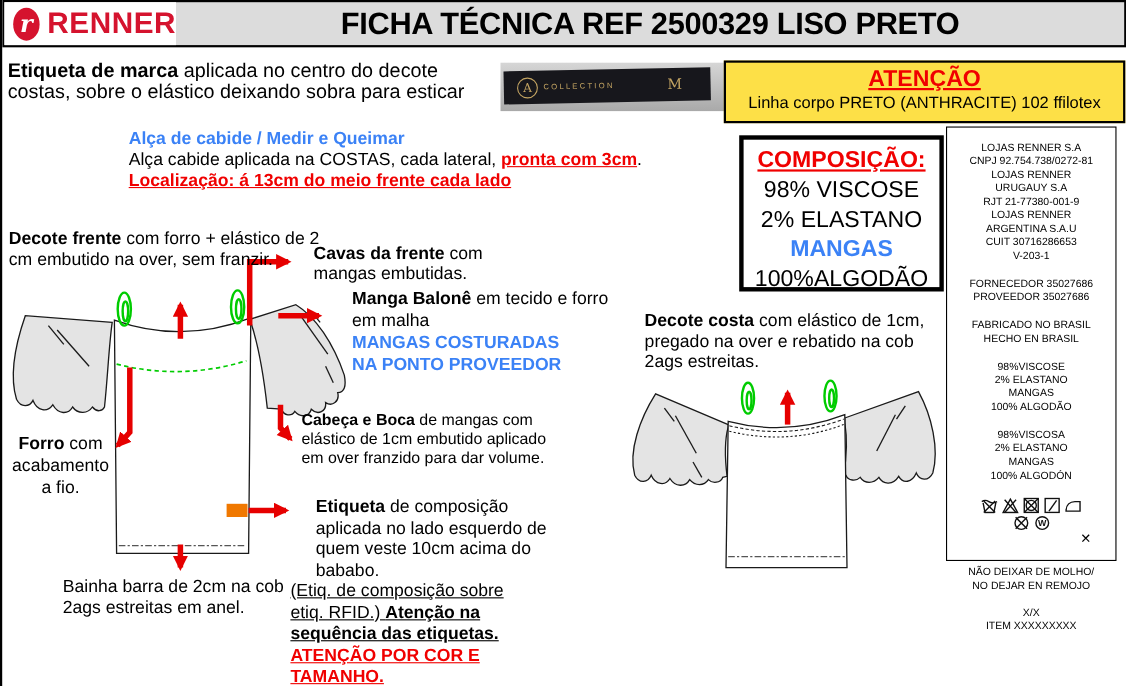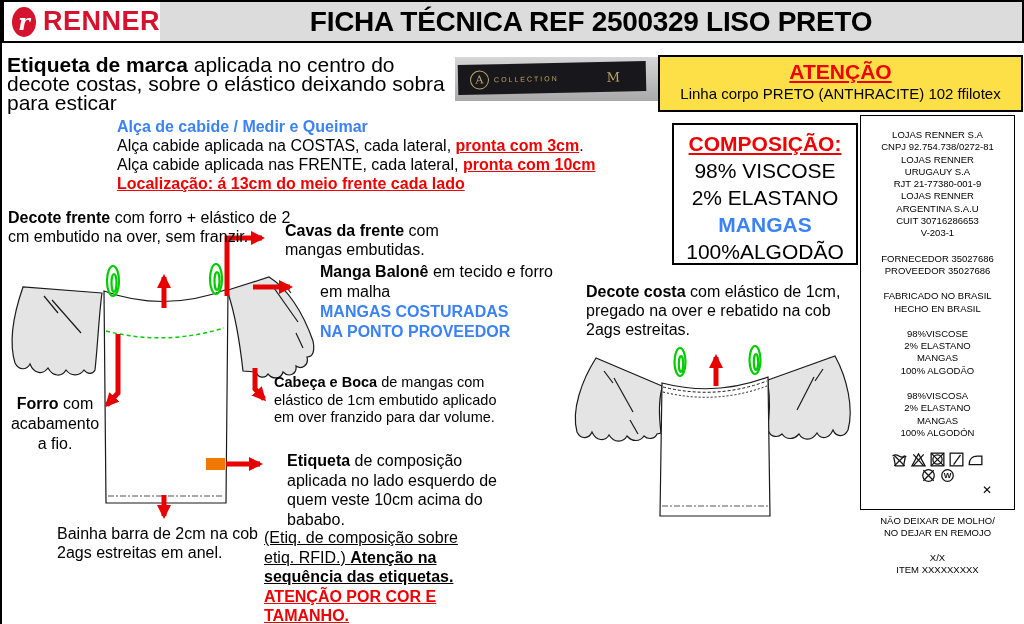--- a/index.html
+++ b/index.html
@@ -26,21 +26,21 @@
   .redb{color:#3b82f6;font-weight:bold;}
   .redbu{color:#f00000;font-weight:bold;text-decoration:underline;}
   .bu{font-weight:bold;text-decoration:underline;}
   .u{text-decoration:underline;}
   .nw{white-space:nowrap;}
   
   .aten-box{left:656px;top:55px;width:365px;height:57px;border:2px solid #000;box-sizing:border-box;
        text-align:center;padding-top:3px;z-index:2;background:#fde047;}
   .aten-title{font-size:21px;}
   .aten-line{font-size:15px;margin-top:1px;}
-  .comp-box{left:670px;top:123px;width:186px;height:142px;border:2px solid #000000;box-sizing:border-box;
+  .comp-box{left:670px;top:123px;width:186px;height:142px;border:4px solid #000000;box-sizing:border-box;
        text-align:center;font-size:21px;line-height:27px;padding-top:5px;z-index:2;background:#fff;}
   
   .care-col{left:858px;top:115px;width:155px;height:395px;border:1px solid #000;box-sizing:border-box;
        background:#fff;font-size:9.5px;line-height:12.3px;text-align:center;padding-top:13px;z-index:2;}
   .care-group{margin-bottom:13px;}
   .icons-row{display:flex;justify-content:center;gap:2px;margin-bottom:1px;}
   .icons-row svg{display:block;}
   .x-right{text-align:right;padding-right:22px;font-size:12px;margin-bottom:18px;}
   
   .label-photo{left:453px;top:57px;width:207px;height:44px;
@@ -133,41 +133,40 @@
 </svg>
 
 <div class="abs hdr">
   <div class="logo-box">
     <div class="logo-circle">r</div>
     <div class="logo-word">RENNER</div>
   </div>
   <div class="hdr-title">FICHA TÉCNICA REF 2500329 LISO PRETO</div>
 </div>
 
-<div class="abs t z2" style="left:5px;top:55px;width:452px;font-size:21px;">
+<div class="abs t z2" style="left:5px;top:55px;width:452px;font-size:18px;">
   <span class="b">Etiqueta de marca</span><span> aplicada no centro do decote costas, sobre o elástico deixando sobra para esticar</span>
 </div>
 
 <div class="abs label-photo">
   <div class="label-strip">
     <div class="label-emblem">A</div>
     <div class="label-word">COLLECTION</div>
     <div class="label-size">M</div>
   </div>
 </div>
 
 <div class="abs aten-box">
   <div class="aten-title redbu">ATENÇÃO</div>
   <div class="aten-line">Linha corpo PRETO (ANTHRACITE) 102 ffilotex</div>
 </div>
 
 <div class="abs t z2 nw" style="left:115px;top:117px;">
   <div class="redb">Alça de cabide / Medir e Queimar</div>
   <div><span>Alça cabide aplicada na COSTAS, cada lateral, </span><span class="redbu">pronta com 3cm</span><span>.</span></div>
-  <div><span>Alça cabide aplicada nas FRENTE, cada lateral, </span><span class="redbu">pronta com 10cm</span></div>
   <div class="redbu">Localização: á 13cm do meio frente cada lado</div>
 </div>
 
 <div class="abs comp-box">
   <div class="redbu">COMPOSIÇÃO:</div>
   <div>98% VISCOSE</div>
   <div>2% ELASTANO</div>
   <div class="redb">MANGAS</div>
   <div>100%ALGODÃO</div>
 </div>

